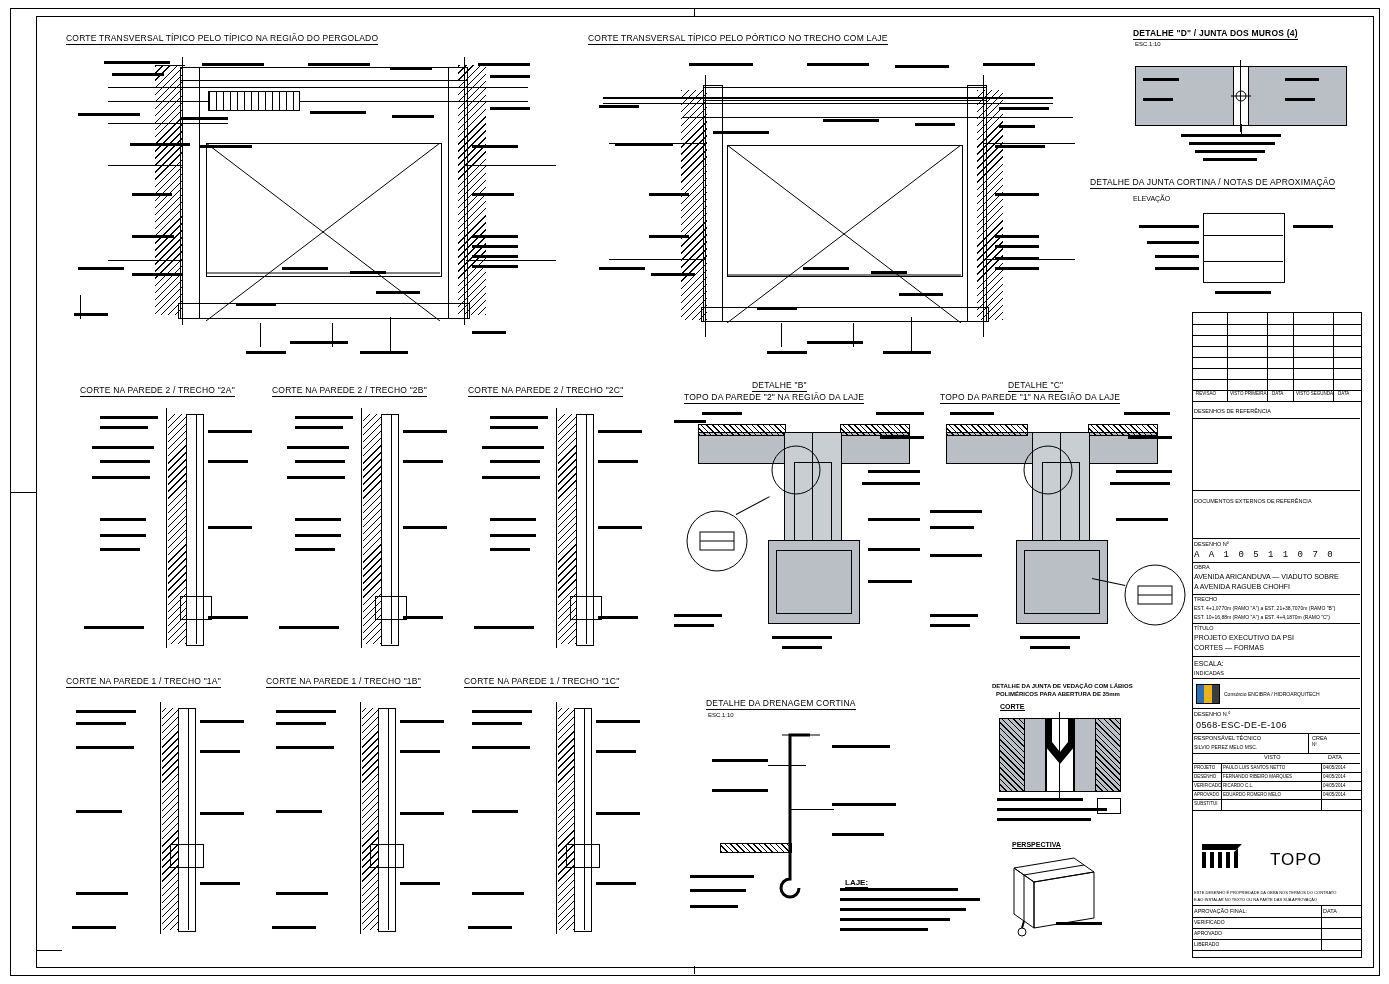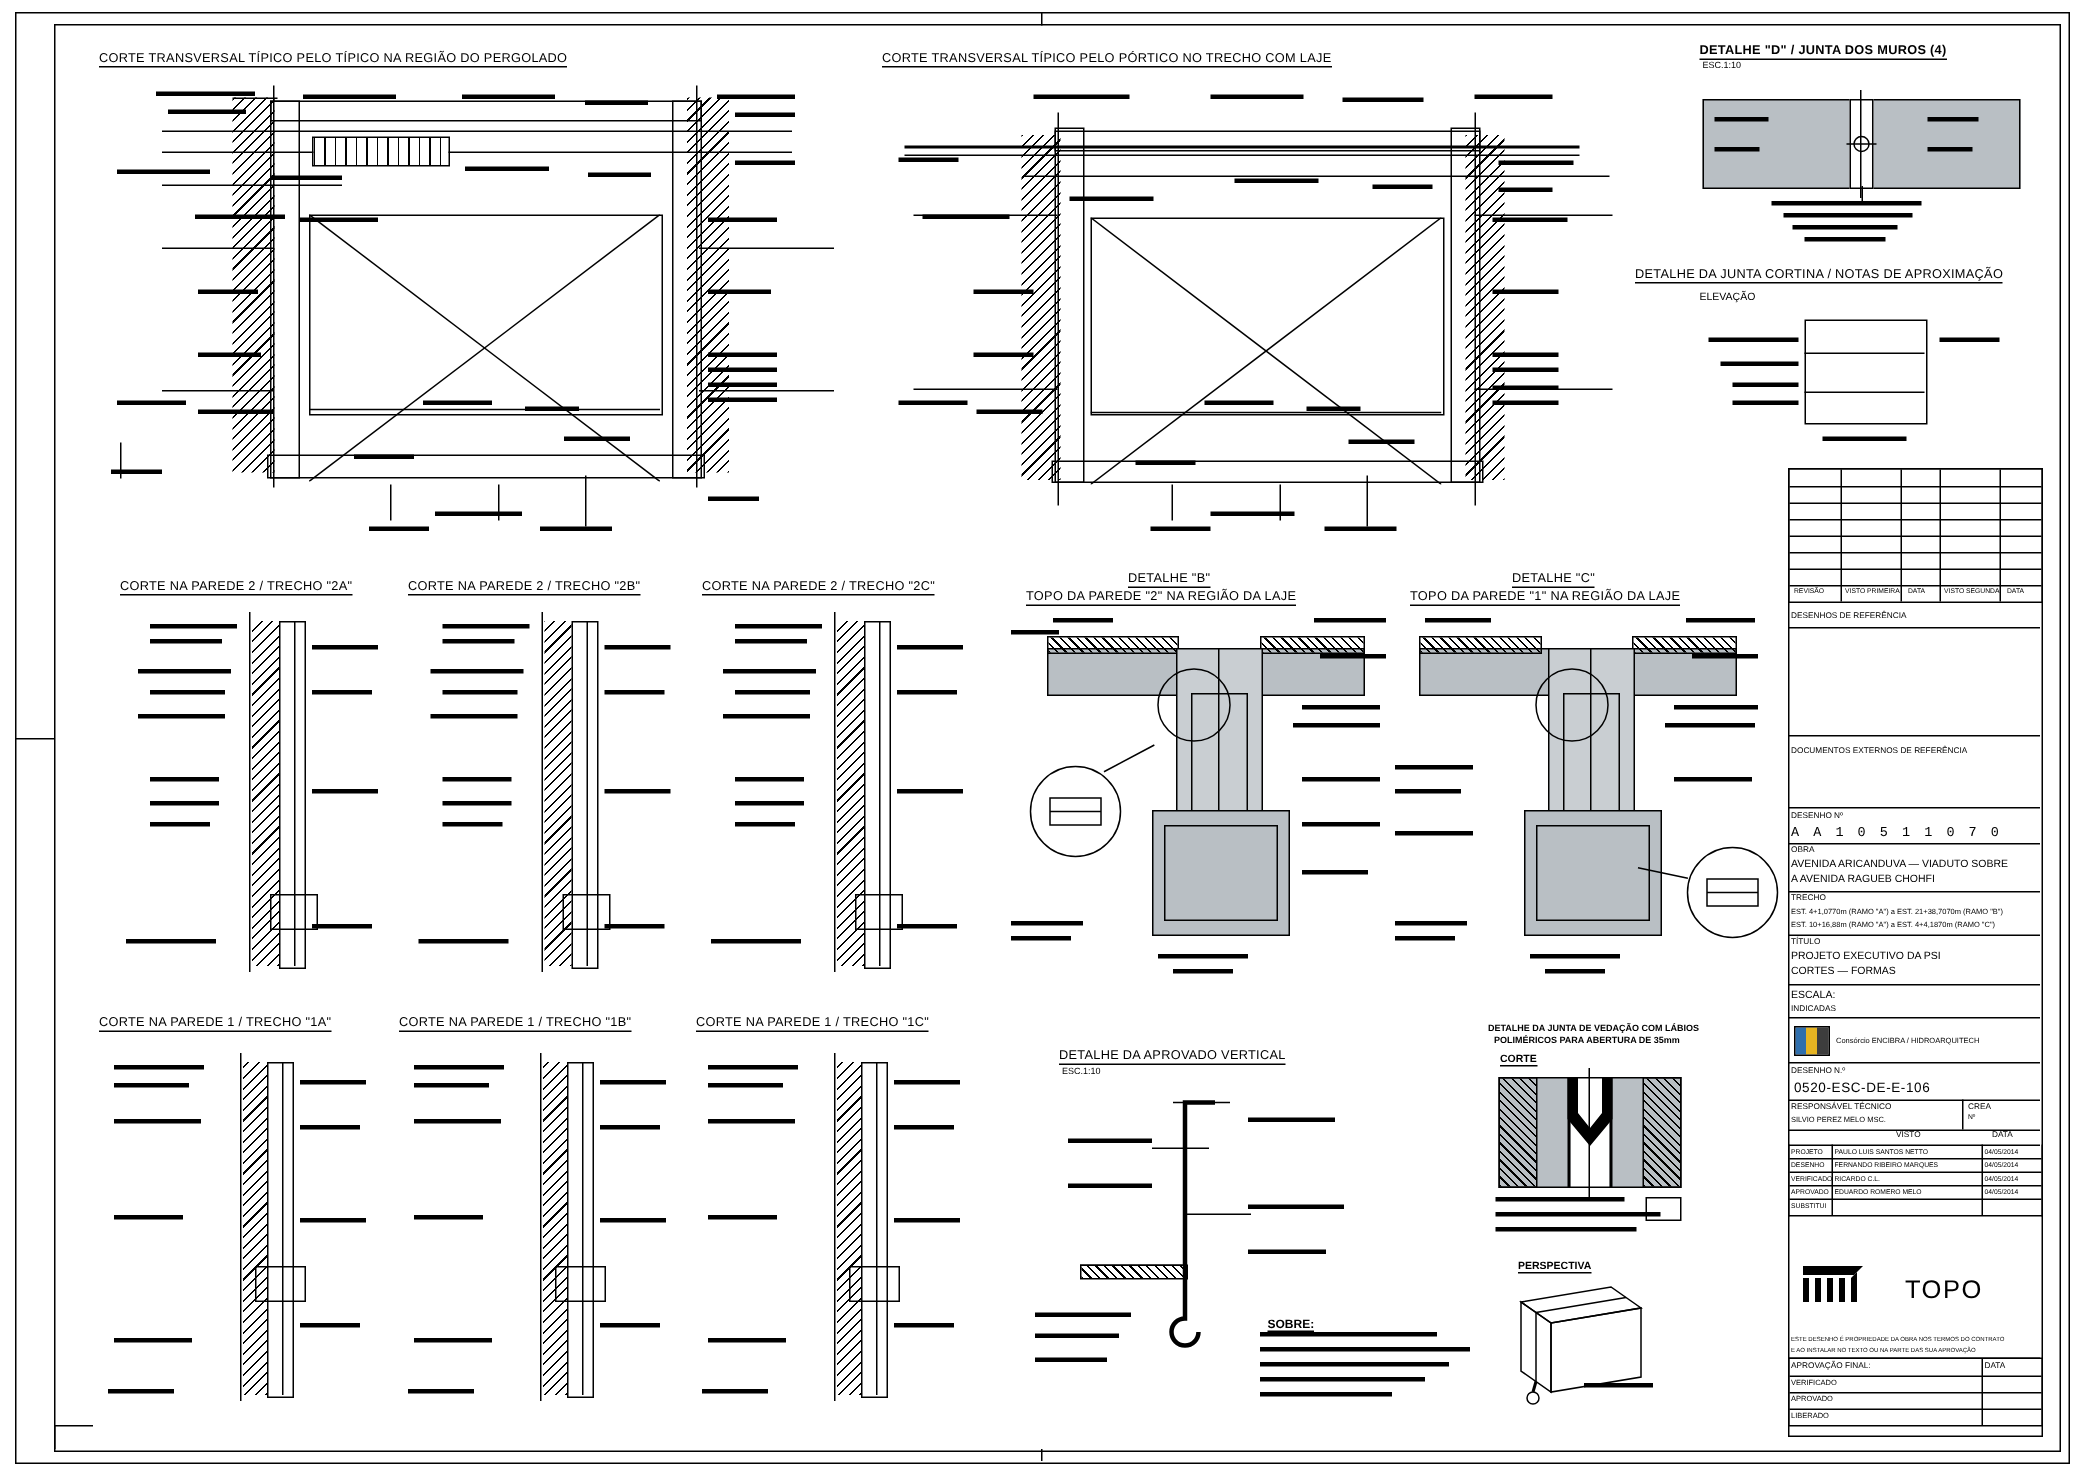--- a/index.html
+++ b/index.html
@@ -57,28 +57,28 @@
 
   <div class="ttl u center" style="left:752px;top:380px;">DETALHE "B"</div>
   <div class="ttl u" style="left:684px;top:392px;">TOPO DA PAREDE "2" NA REGIÃO DA LAJE</div>
   <div class="ttl u center" style="left:1008px;top:380px;">DETALHE "C"</div>
   <div class="ttl u" style="left:940px;top:392px;">TOPO DA PAREDE "1" NA REGIÃO DA LAJE</div>
 
   <div class="ttl u" style="left:66px;top:676px;">CORTE NA PAREDE 1 / TRECHO "1A"</div>
   <div class="ttl u" style="left:266px;top:676px;">CORTE NA PAREDE 1 / TRECHO "1B"</div>
   <div class="ttl u" style="left:464px;top:676px;">CORTE NA PAREDE 1 / TRECHO "1C"</div>
 
-  <div class="ttl u" style="left:706px;top:698px;">DETALHE DA APROVADO VERTICAL</div>
+  <div class="ttl u" style="left:706px;top:698px;">DETALHE DA DRENAGEM CORTINA</div>
   <div class="lbl" style="left:708px;top:712px;">ESC.1:10</div>
 
   <div class="lbl b" style="left:992px;top:683px;font-weight:bold;">DETALHE DA JUNTA DE VEDAÇÃO COM LÁBIOS</div>
   <div class="lbl b" style="left:996px;top:691px;font-weight:bold;">POLIMÉRICOS PARA ABERTURA DE 35mm</div>
   <div class="lbl7 b" style="left:1000px;top:703px;font-weight:bold;border-bottom:1px solid #000;">CORTE</div>
   <div class="lbl7 b" style="left:1012px;top:841px;font-weight:bold;border-bottom:1px solid #000;">PERSPECTIVA</div>
-  <div class="lbl8 b" style="left:845px;top:878px;font-weight:bold;border-bottom:1px solid #000;">SOBRE:</div>
+  <div class="lbl8 b" style="left:845px;top:878px;font-weight:bold;border-bottom:1px solid #000;">LAJE:</div>
 
   <div class="grp" style="left:60px;top:45px;width:520px;height:330px;">
 
     <div class="hatch2" style="left:95px;top:20px;width:28px;height:250px;"></div>
     <div class="hatch2" style="left:398px;top:20px;width:28px;height:250px;"></div>
     <div class="ln" style="left:95px;top:20px;width:30px;height:1px;"></div>
 
     <div class="box" style="left:120px;top:22px;width:18px;height:250px;"></div>
     <div class="box" style="left:388px;top:22px;width:18px;height:250px;"></div>
 
@@ -519,21 +519,21 @@
 
     <div class="lbl7" style="left:2px;top:348px;">ESCALA:</div>
     <div class="lbl" style="left:2px;top:358px;font-size:5.5px;">INDICADAS</div>
     <div class="hl" style="left:0px;top:366px;width:168px;"></div>
 
     <div class="box" style="left:4px;top:372px;width:22px;height:18px;background:linear-gradient(90deg,#2f6fad 0 33%,#e6b422 33% 66%,#3d3d3d 66% 100%);"></div>
     <div class="lbl" style="left:32px;top:379px;font-size:5px;">Consórcio ENCIBRA / HIDROARQUITECH</div>
     <div class="hl" style="left:0px;top:396px;width:168px;"></div>
 
     <div class="lbl" style="left:2px;top:399px;font-size:5.5px;">DESENHO N.º</div>
-    <div class="lbl9" style="left:4px;top:408px;letter-spacing:.4px;">0520-ESC-DE-E-106</div>
+    <div class="lbl9" style="left:4px;top:408px;letter-spacing:.4px;">0568-ESC-DE-E-106</div>
     <div class="hl" style="left:0px;top:421px;width:168px;"></div>
 
     <div class="lbl" style="left:2px;top:423px;font-size:5.5px;">RESPONSÁVEL TÉCNICO</div>
     <div class="lbl" style="left:120px;top:423px;font-size:5.5px;">CREA</div>
     <div class="lbl" style="left:120px;top:430px;font-size:4.5px;">Nº</div>
     <div class="lbl" style="left:2px;top:432px;font-size:5px;">SILVIO PEREZ MELO  MSC.</div>
     <div class="vl" style="left:116px;top:421px;height:20px;"></div>
     <div class="hl" style="left:0px;top:441px;width:168px;"></div>
 
     <div class="lbl" style="left:72px;top:442px;font-size:5.5px;">VISTO</div>

